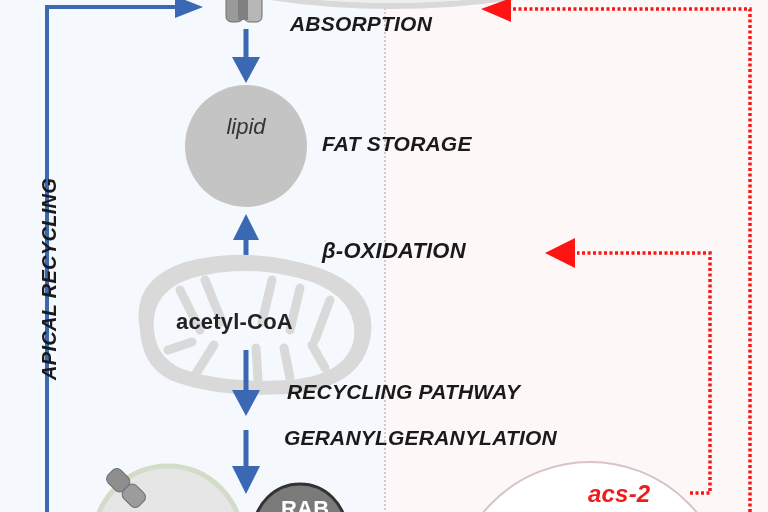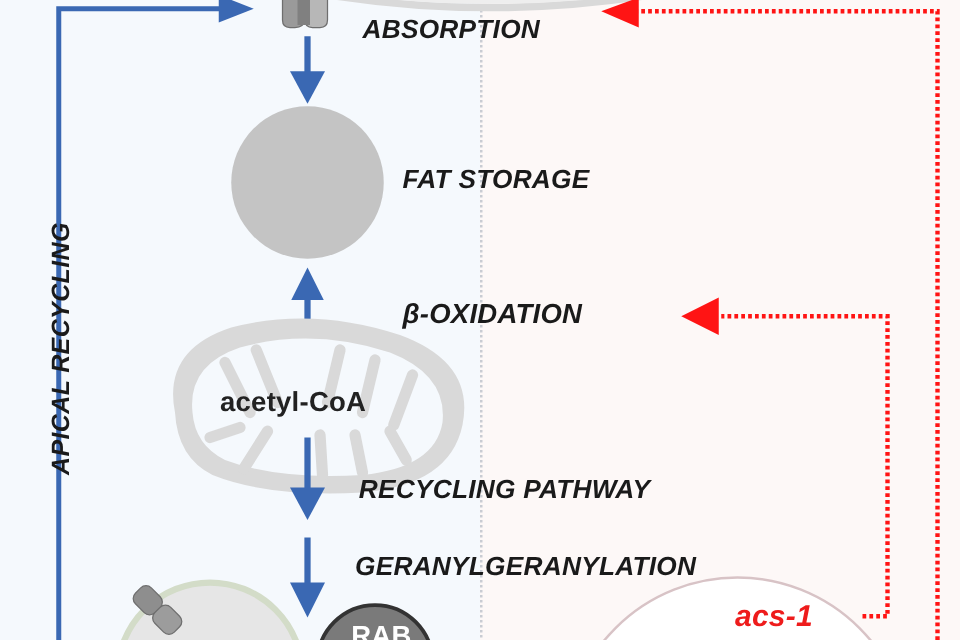--- a/index.html
+++ b/index.html
@@ -83,23 +83,24 @@
   <polygon points="511,-2 511,22 481,9" fill="#ff1414"></polygon>
 
   <polyline points="690,493 710,493 710,253 577,253" fill="none" stroke="#ff1414" stroke-width="3.5" stroke-dasharray="3,2.5"></polyline>
   <polygon points="575,238 575,268 545,253" fill="#ff1414"></polygon>
 </svg>
 
 <div class="lbl" style="left:290px; top:12px;">ABSORPTION</div>
 <div class="lbl" style="left:322px; top:132px;">FAT STORAGE</div>
 <div class="lbl" style="left:322px; top:238px; font-size:22px;">β-OXIDATION</div>
 <div class="lbl" style="left:287px; top:380px;">RECYCLING PATHWAY</div>
-<div class="lbl" style="left:284px; top:442px;">GERANYLGERANYLATION</div>
+<div class="lbl" style="left:284px; top:426px;">GERANYLGERANYLATION</div>
 <div class="vert">APICAL RECYCLING</div>
 
 <div class="node-text" style="left:190px; top:114px; width:112px;">
+  <div>lipid</div>
 </div>
 
 <div class="lbl plain" style="left:165px; top:309px; font-size:22px; color:#222;">acetyl-CoA</div>
 
 <div class="lbl plain" style="left:270px; top:496px; font-size:22px; color:#fff;">RAB</div>
 
-<div class="lbl red" style="left:588px; top:480px; font-size:24px;">acs-1</div>
+<div class="lbl red" style="left:588px; top:480px; font-size:24px;">acs-2</div>
 
 </body></html>

